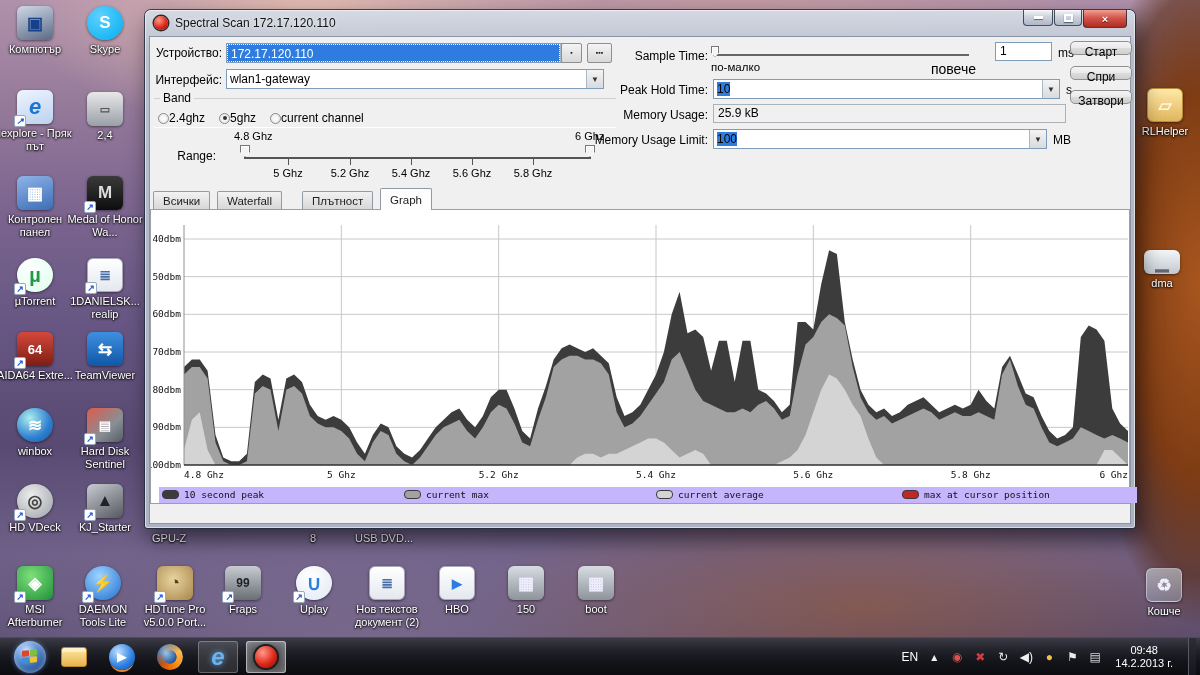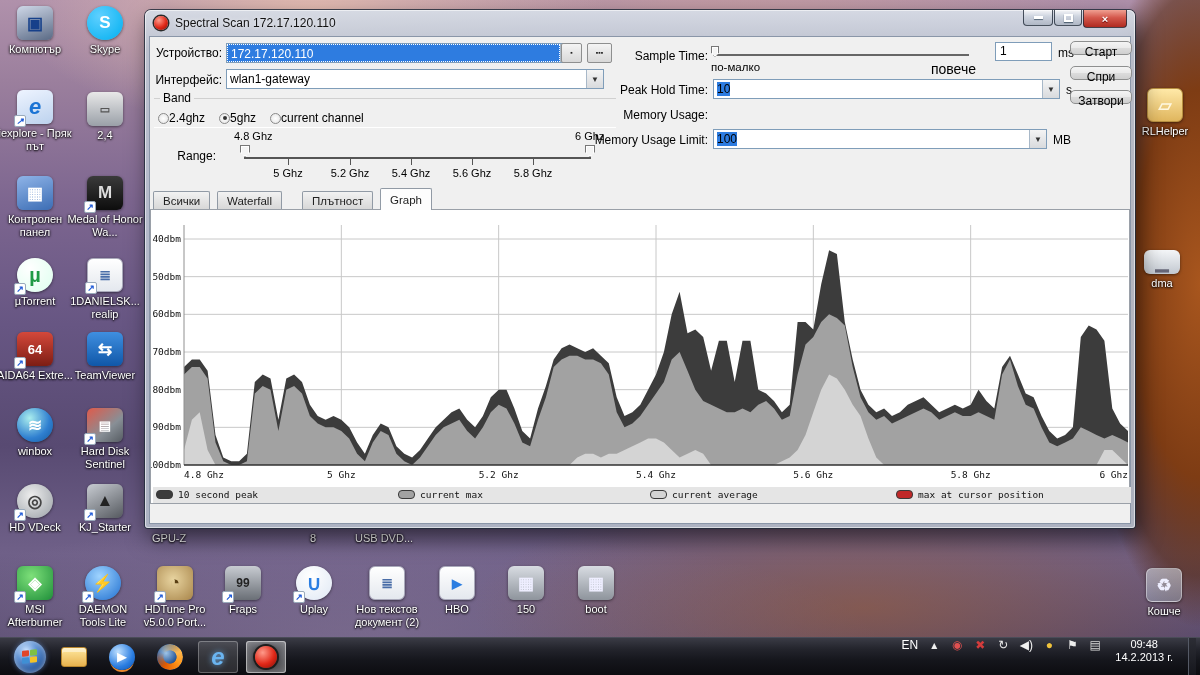--- a/index.html
+++ b/index.html
@@ -92,42 +92,42 @@
   .rtick { position:absolute; width:1px; height:6px; background:#555; }
   .rticklbl { position:absolute; font-size:11px; transform:translateX(-50%); }
   .handle { position:absolute; width:10px; height:12px; background:#f4f4f4; border:1px solid #777;
     clip-path:polygon(0 0,100% 0,100% 58%,50% 100%,0 58%); box-shadow:inset 0 0 0 1px #fff; }
   .flaglbl { position:absolute; font-size:11px; }
   
   .tab { position:absolute; top:154px; height:19px; padding:0 9px; font-size:11.5px; line-height:19px;
     background:linear-gradient(#f2f2f2,#d6d6d6); border:1px solid #919aa5; border-bottom:none; border-radius:2px 2px 0 0; color:#222; }
   .tab.active { top:151px; height:22px; line-height:22px; background:#fdfdfd; z-index:3; }
   #gpanel { position:absolute; left:0px; top:172px; width:980px; height:295px; background:#fff; border:1px solid #9aa0a8; }
-  #legend { position:absolute; left:2px; top:277px; width:100%; height:16px; background:#e5e5e5; }
+  #legend { position:absolute; left:8px; top:277px; width:100%; height:16px; background:#c4b5fd; }
   .leg-item { position:absolute; display:flex; align-items:center; gap:5px; font-family:"DejaVu Sans Mono",monospace; font-size:9.5px; color:#111; }
   .leg-swatch { width:17px; height:9px; border-radius:4px; border:1px solid #3a3a3a; }
   
   #taskbar { position:absolute; left:0; bottom:0; width:1200px; height:38px;
     background:linear-gradient(#3a3b45,#23242c 30%,#15161c 60%,#0c0c10); border-top:1px solid #4a4c58; display:flex; align-items:center; }
   #orb { width:32px; height:32px; margin-left:14px; border-radius:50%;
     background:radial-gradient(circle at 38% 30%, #cfe4ff 0%, #5a8fd4 35%, #1f4f94 70%, #0c2a58);
     box-shadow:inset 0 0 6px rgba(255,255,255,.6),0 0 5px rgba(120,170,255,.5); position:relative; }
   #orb .flag { position:absolute; left:8px; top:9px; width:15px; height:13px; display:grid; grid-template-columns:7px 7px; grid-gap:1px; transform:skewY(-6deg); }
   #orb .flag i { border-radius:1px; }
   .tb-btn { width:40px; height:32px; margin-left:8px; border-radius:3px; display:flex; align-items:center; justify-content:center; }
   .tb-btn.running { background:rgba(255,255,255,.13); box-shadow:inset 0 0 0 1px rgba(255,255,255,.28); }
   .tb-btn.active { background:rgba(255,255,255,.28); box-shadow:inset 0 0 0 1px rgba(255,255,255,.45), inset 0 0 8px rgba(255,255,255,.35); }
   .tb-ico { width:26px; height:26px; display:flex; align-items:center; justify-content:center; font-size:18px; font-weight:bold; }
   .i-explorer { width:26px; height:20px; border-radius:3px; background:linear-gradient(#ffe9a0,#e8b24e); border:1px solid #b8862e; box-shadow:inset 0 4px 0 rgba(255,255,255,.45); }
   .i-wmp { width:26px; height:26px; border-radius:50%; background:radial-gradient(circle at 35% 30%,#bfe0ff,#2a7de1 60%,#0d4fa8); color:#fff; font-size:13px; display:flex; align-items:center; justify-content:center; box-shadow:0 3px 0 -1px #e8862a; }
   .i-firefox { width:26px; height:26px; border-radius:50%; background:radial-gradient(circle at 35% 35%,#9ec4e8 0%,#2a5a9a 45%,#1a3c6e 60%), radial-gradient(circle at 70% 60%,#ffb13e,#e06a10); background-blend-mode:normal; position:relative; overflow:hidden; }
   .i-firefox::after { content:""; position:absolute; inset:0; border-radius:50%; background:conic-gradient(from 120deg,#ff9a1e,#e05a00 90deg,transparent 180deg,#ffb84e 300deg,#ff9a1e); -webkit-mask:radial-gradient(circle at 50% 50%,transparent 34%,#000 38%); mask:radial-gradient(circle at 50% 50%,transparent 34%,#000 38%); }
   .i-ie { color:#6ab4f0; font-style:italic; font-size:24px; text-shadow:0 0 6px rgba(120,190,255,.8); }
   .i-winbox { width:22px; height:22px; border-radius:50%; background:radial-gradient(circle at 35% 30%,#ff9a8a,#e02818 55%,#7c0e06); box-shadow:0 0 0 2px #1d1d1d, 0 0 4px #000; }
-  #tray { margin-left:auto; display:flex; align-items:flex-start; gap:9px; padding-right:4px; }
+  #tray { margin-left:auto; display:flex; align-items:center; gap:9px; padding-right:4px; }
   .tray-lang { color:#fff; font-size:12px; }
   .tray-ico { color:#e8e8e8; font-size:12px; text-align:center; min-width:14px; }
   #clock { color:#fff; font-size:11px; text-align:center; line-height:13px; margin-left:4px; }
   #showdesk { width:8px; height:38px; border-left:1px solid #555a66; background:linear-gradient(#2c2d35,#15161c); margin-left:6px; }
   text { font-family:"DejaVu Sans Mono",monospace; }
 </style>
 </head>
 <body>
 
 <div id="desktop">
@@ -321,20 +321,21 @@
       <div class="flaglbl" style="left:908px;top:9px;font-size:12px;">ms</div>
 
       <div class="ctl-label" style="left:410px;top:46px;width:148px;">Peak Hold Time:</div>
       <div class="combo" style="left:563px;top:42px;width:347px;">
         <span class="cval"><span class="hl">10</span></span>
         <span class="dd">▼</span>
       </div>
       <div class="flaglbl" style="left:916px;top:46px;font-size:12px;">s</div>
 
       <div class="ctl-label" style="left:410px;top:71px;width:148px;">Memory Usage:</div>
+      <div class="sunken" style="left:563px;top:67px;width:353px;">25.9 kB</div>
 
       <div class="ctl-label" style="left:400px;top:96px;width:158px;">Memory Usage Limit:</div>
       <div class="combo" style="left:563px;top:92px;width:334px;">
         <span class="cval"><span class="hl">100</span></span>
         <span class="dd">▼</span>
       </div>
       <div class="flaglbl" style="left:903px;top:96px;font-size:12px;">MB</div>
 
       <div class="pushbtn" style="left:920px;top:4px;">Старт</div>
       <div class="pushbtn" style="left:920px;top:29px;">Спри</div>

